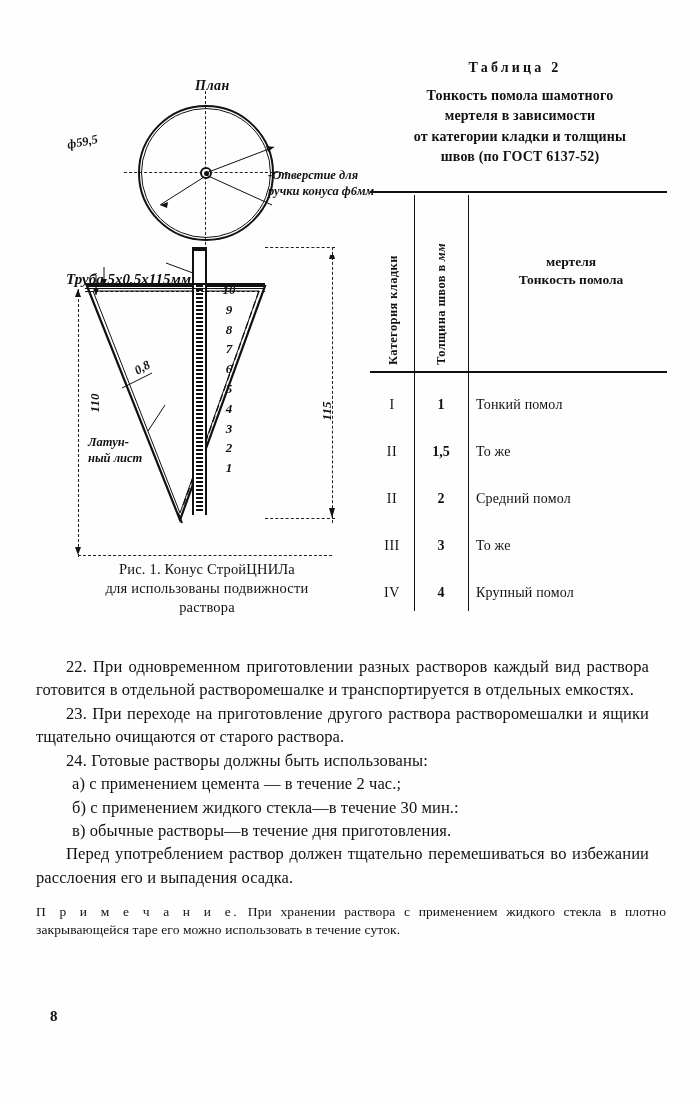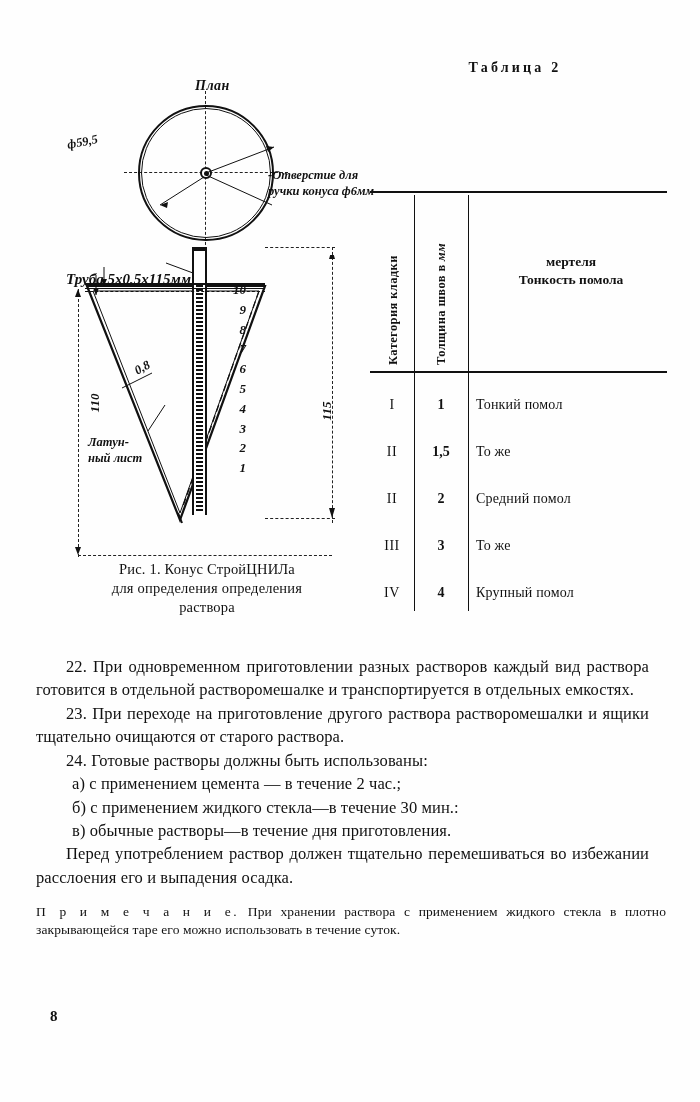--- a/index.html
+++ b/index.html
@@ -86,21 +86,21 @@
     border-top:2.2px solid #111;border-bottom:1.2px solid #111;box-sizing:border-box;
   }
   .rim-dash{
     position:absolute;left:25px;top:36px;width:180px;height:0;
     border-top:1.4px dashed #111;
   }
   .cone-svg{position:absolute;left:0;top:0;width:300px;height:310px;}
   .scale-nums{
     position:absolute;left:152px;top:25px;width:34px;
     font-style:italic;font-weight:bold;font-size:13px;
-    text-align:right;
+    text-align:center;
   }
   .scale-nums span{display:block;height:19.8px;line-height:19.8px;}
   .thick-label{
     position:absolute;left:72px;top:110px;
     font-style:italic;font-weight:bold;font-size:12.5px;
     transform:rotate(-28deg);transform-origin:left top;
   }
   .brass-label{
     position:absolute;left:28px;top:180px;width:84px;
     font-style:italic;font-weight:bold;font-size:12.5px;line-height:1.25;
@@ -290,27 +290,33 @@
         <div class="brass-label">
           <span>Латун-</span><br>
           <span>ный лист</span>
         </div>
         <div class="dim110">110</div>
         <div class="dim115">115</div>
       </div>
 
       <div class="fig-caption">
         <span class="ln">Рис. 1. Конус СтройЦНИЛа</span>
-        <span class="ln">для определения определения</span>
+        <span class="ln">для использованы подвижности</span>
         <span class="ln">раствора</span>
       </div>
     </div>
 
     <div class="table-block">
       <div class="tbl-num">Таблица 2</div>
+      <div class="tbl-title">
+        <span class="ln">Тонкость помола шамотного</span>
+        <span class="ln">мертеля в зависимости</span>
+        <span class="ln">от категории кладки и толщины</span>
+        <span class="ln">швов (по ГОСТ 6137-52)</span>
+      </div>
     </div>
 
     <div class="tbl">
       <div class="rule r1"></div>
       <div class="rule r2"></div>
       <div class="vline v1"></div>
       <div class="vline v2"></div>
 
       <div class="hdr-vert hdr-cat">Категория кладки</div>
       <div class="hdr-vert hdr-thk">

